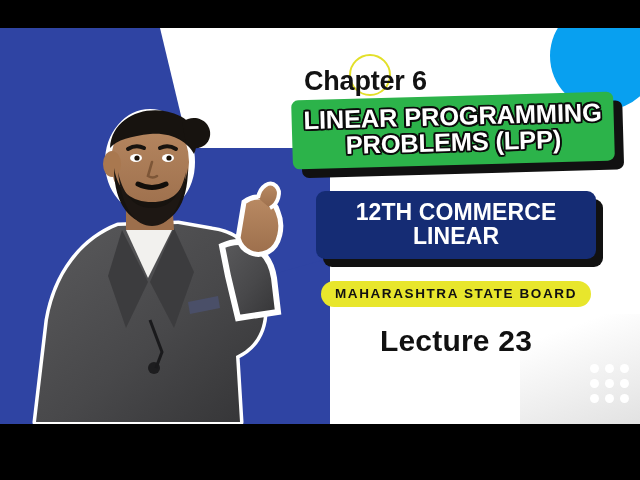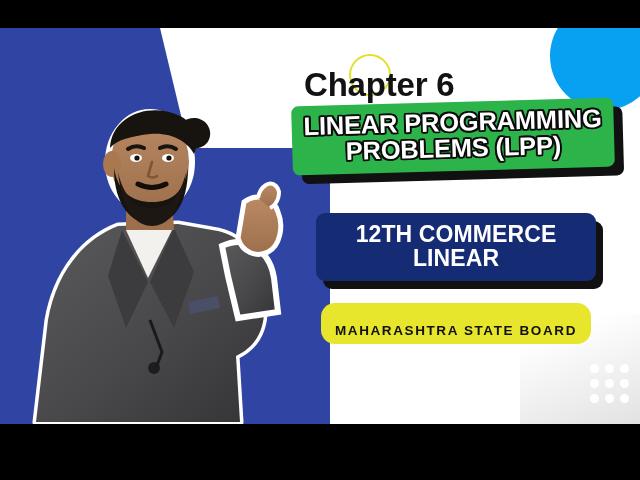--- a/index.html
+++ b/index.html
@@ -33,43 +33,43 @@
     grid-template-columns:repeat(3,15px);grid-template-rows:repeat(3,15px);}
   .dots i{display:block;width:9px;height:9px;border-radius:50%;background:#ffffff;margin:3px;}
 
   
   .person{position:absolute;left:22px;top:78px;width:262px;height:318px;}
   .p-outline{position:absolute;inset:0;}
 
   
   .col{position:absolute;left:290px;top:40px;width:332px;}
 
-  .chapter{font-size:33px;font-weight:bold;color:#121212;letter-spacing:-0.2px;
+  .chapter{font-size:27px;font-weight:bold;color:#121212;letter-spacing:-0.2px;
     margin-left:14px;line-height:1;}
 
   .greenbox{position:relative;margin-top:1px;margin-left:2px;width:322px;
     background:#2cb34a;border-radius:7px;transform:rotate(-1.6deg);
     padding:7px 8px 9px 8px;box-sizing:border-box;
     box-shadow:9px 9px 0 0 #111111;}
   .greenbox .gt{color:#ffffff;font-weight:bold;text-align:center;line-height:1.03;
     font-size:25.5px;letter-spacing:-0.2px;
     -webkit-text-stroke:0px;
     text-shadow:-1.6px -1.6px 0 #0b0b0b, 1.6px -1.6px 0 #0b0b0b, -1.6px 1.6px 0 #0b0b0b, 1.6px 1.6px 0 #0b0b0b,
                  0 -1.8px 0 #0b0b0b, 0 1.8px 0 #0b0b0b, -1.8px 0 0 #0b0b0b, 1.8px 0 0 #0b0b0b;}
 
-  .navybox{position:relative;margin-top:42px;margin-left:26px;width:280px;
+  .navybox{position:relative;margin-top:26px;margin-left:26px;width:280px;
     background:#152c74;border-radius:9px;
     padding:9px 10px 11px 10px;box-sizing:border-box;
     box-shadow:7px 8px 0 0 #111111;}
   .navybox .nt{color:#ffffff;font-weight:bold;text-align:center;line-height:1.06;
     font-size:23px;letter-spacing:0.1px;}
 
   .badge{margin:22px auto 0 auto;width:fit-content;background:#e8e62c;color:#111111;
     font-weight:bold;font-size:13.5px;letter-spacing:1.6px;
-    padding:20px 14px 6px 14px;border-radius:14px;}
+    padding:5px 14px 6px 14px;border-radius:14px;}
 
   .lecture{margin-top:17px;text-align:center;font-size:30px;font-weight:bold;color:#111111;
     letter-spacing:0.2px;}
 </style>
 </head>
 <body>
 
 <div id="thumb">
 
   <div id="stage">
@@ -173,17 +173,18 @@
         <div class="gt">PROBLEMS (LPP)</div>
       </div>
 
       <div class="navybox">
         <div class="nt">12TH COMMERCE</div>
         <div class="nt">LINEAR</div>
       </div>
 
       <div class="badge">MAHARASHTRA STATE BOARD</div>
 
+      <div class="lecture">Lecture 23</div>
 
     </div>
 
   </div>
 </div>
 
 </body></html>

